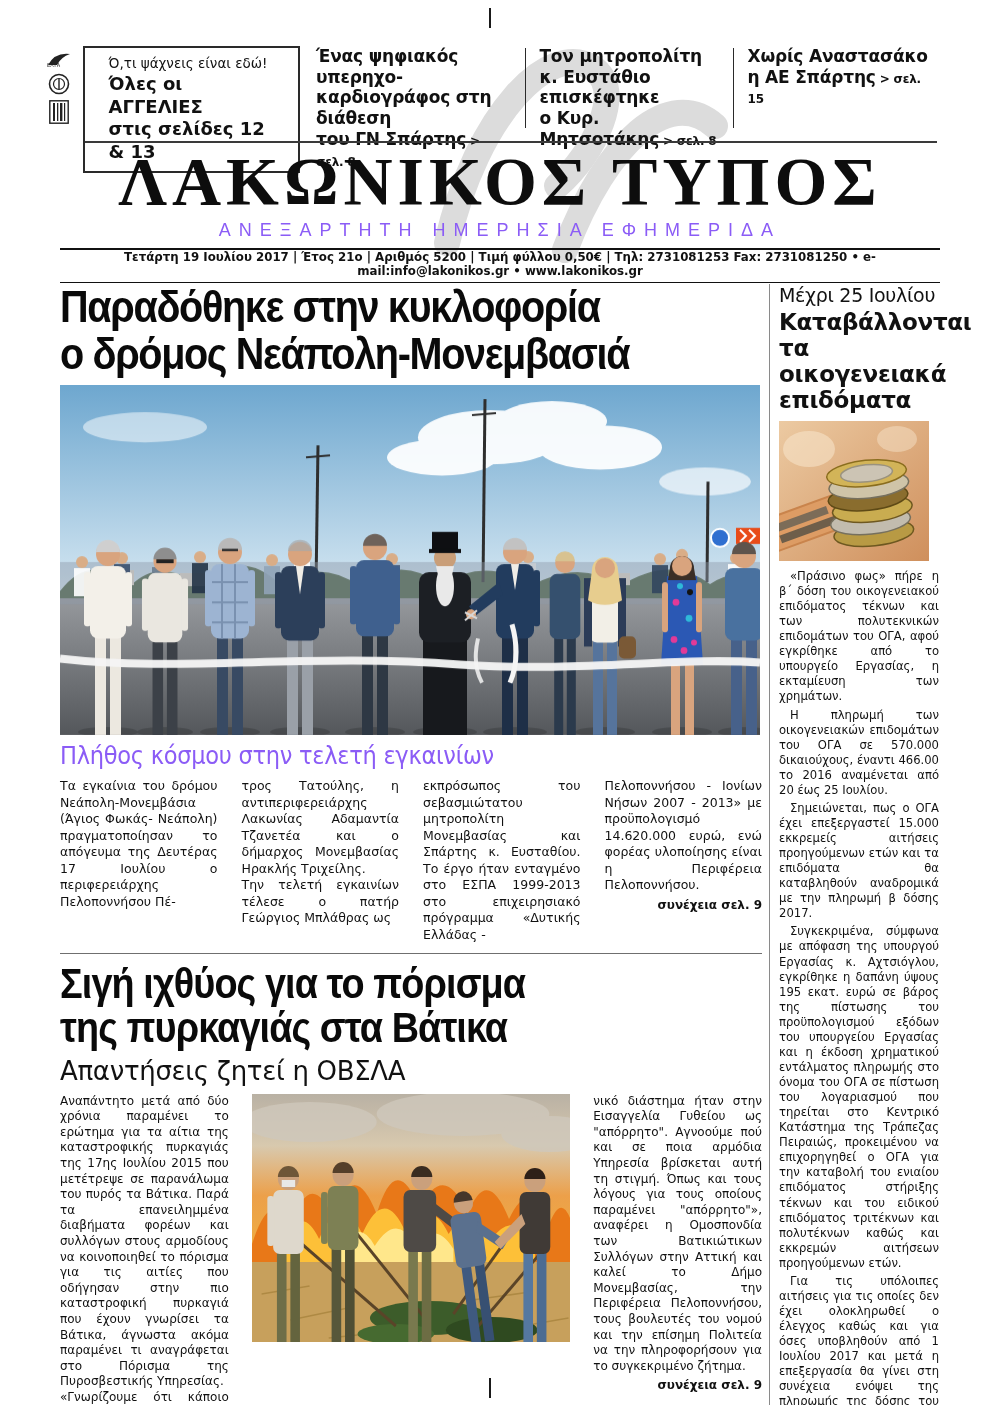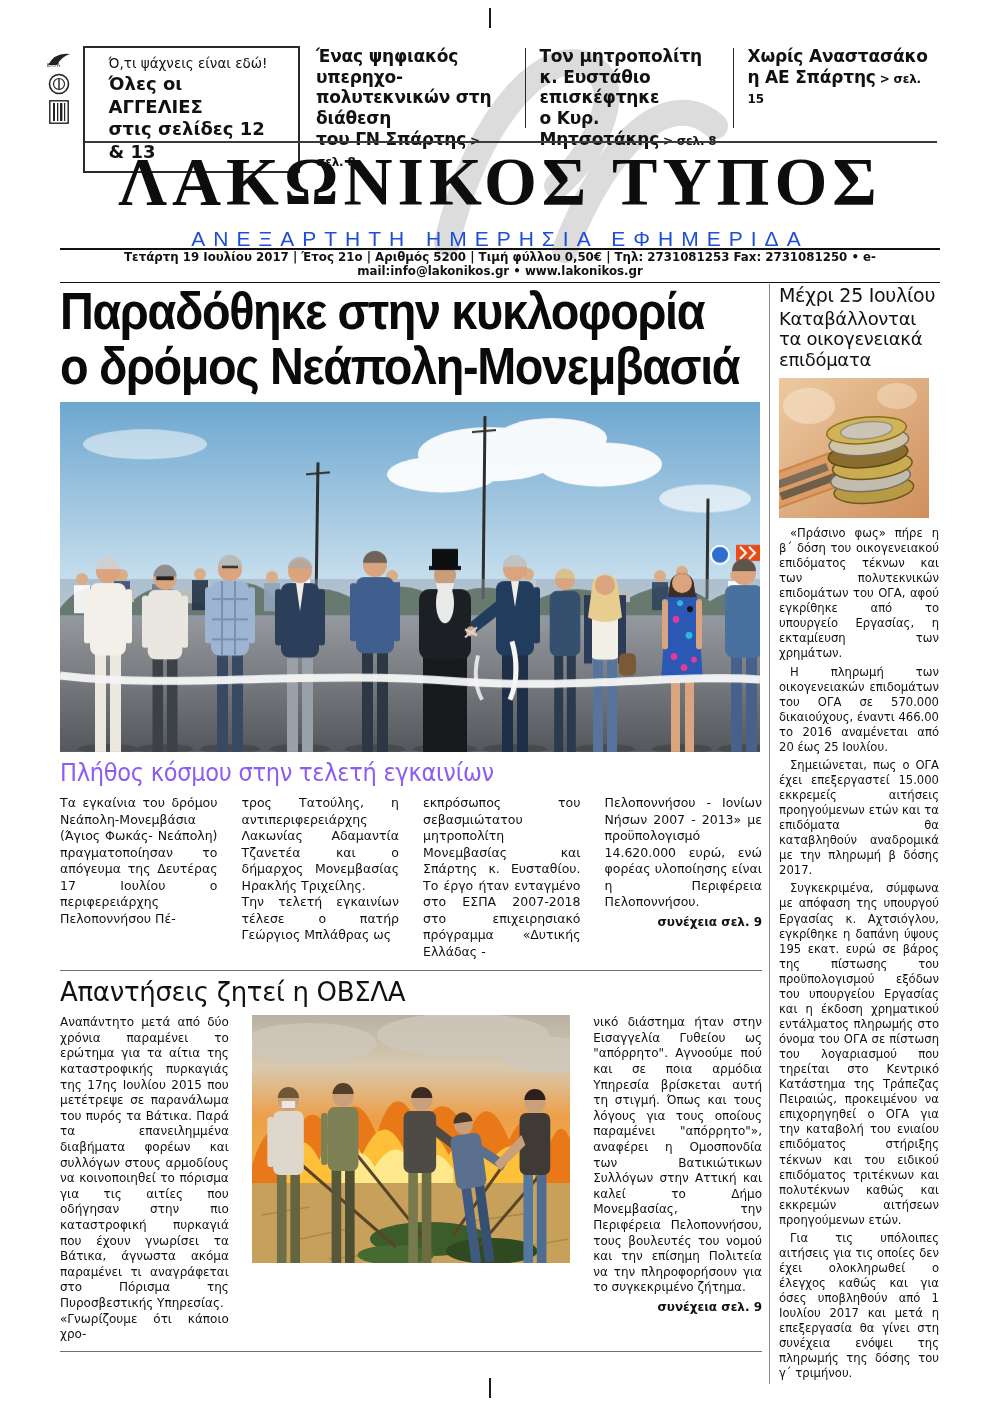--- a/index.html
+++ b/index.html
@@ -28,52 +28,52 @@
   .t3{width:200px;}
   .pref{font-size:12px;font-weight:bold;}
   .vdiv{width:1px;background:#2a2a2a;height:80px;margin:2px 14px 0;}
 
   .rule-under-teasers{position:absolute;left:85px;top:141px;width:852px;height:2px;background:#3a3a3a;z-index:1;}
 
   
   .masthead{position:absolute;left:60px;top:147px;width:880px;text-align:center;z-index:1;}
   .mh-title{font-family:"Liberation Serif",serif;font-weight:bold;font-size:68px;line-height:1.0;
             letter-spacing:5px;margin:0;color:#0d0d0d;}
-  .mh-sub{font-family:"Liberation Sans",sans-serif;font-size:21px;letter-spacing:8px;margin-top:12px;color:#1d4ed8;}
+  .mh-sub{font-family:"Liberation Sans",sans-serif;font-size:18px;letter-spacing:8px;margin-top:5px;color:#8b5cf6;}
 
   .dateline{position:absolute;left:60px;top:248px;width:880px;border-top:2.5px solid #111;
             border-bottom:1.5px solid #111;padding:0 0 4px;text-align:center;
             font-size:11.8px;font-weight:bold;z-index:1;}
 
   
   .content{position:absolute;left:60px;top:284px;width:880px;display:flex;z-index:1;}
   .main{width:702px;}
   .vsep{width:1px;background:#8a8a8a;margin-left:7px;}
   .sidebar{width:160px;padding-left:9px;}
 
   .condensed{display:inline-block;transform:scaleX(0.9);transform-origin:0 0;width:111%;}
-  h1.lead-hl{font-family:"Liberation Sans",sans-serif;font-weight:bold;font-size:52px;line-height:1.06;
+  h1.lead-hl{font-family:"Liberation Sans",sans-serif;font-weight:bold;font-size:44px;line-height:1.06;
              letter-spacing:-1.5px;margin:0 0 8px 0;color:#0a0a0a;}
   .lead-photo{width:700px;height:350px;display:block;}
   .caption{font-size:24px;color:#8b5cf6;margin:7px 0 8px;letter-spacing:-0.3px;}
   .lead-cols{display:flex;gap:24px;font-size:12.5px;line-height:1.32;}
   .lead-col{flex:1;}
   .cont{text-align:right;font-weight:bold;font-size:12px;margin-top:4px;}
 
   .second{margin-top:10px;border-top:1px solid #6f6f6f;border-bottom:1px solid #6f6f6f;padding:6px 0 8px;}
   h2.sec-hl{font-family:"Liberation Sans",sans-serif;font-weight:bold;font-size:42px;line-height:1.04;
             letter-spacing:-1px;margin:2px 0 6px;color:#0a0a0a;}
   .sec-sub{font-size:26px;margin:0 0 8px;letter-spacing:-0.3px;}
   .sec-body{display:flex;gap:23px;font-size:12px;line-height:1.3;}
   .sec-col{width:176px;}
   .fire-photo{width:332px;height:248px;display:block;}
 
   
   .sb-kicker{font-size:19px;margin:0 0 3px;letter-spacing:-0.3px;}
-  .sb-hl{font-size:18px;font-weight:normal;line-height:1.13;margin:0 0 8px;letter-spacing:-0.3px;}
+  .sb-hl{font-size:23px;font-weight:bold;line-height:1.13;margin:0 0 8px;letter-spacing:-0.3px;}
   .coin-photo{width:150px;height:140px;display:block;margin-bottom:8px;}
   .sb-text{font-size:11.6px;line-height:1.3;}
 </style>
 </head>
 <body>
 
 <div class="tick" style="top:8px;"></div>
 <div class="tick" style="top:1378px;"></div>
 
 <svg id="watermark" width="330" height="250" viewBox="0 0 330 250">
@@ -105,21 +105,21 @@
     </svg>
   </div>
 
   <div class="teaser-box">
     <p class="tb1">Ό,τι ψάχνεις είναι εδώ!</p>
     <p class="tb2 preline">Όλες οι ΑΓΓΕΛΙΕΣ
 στις σελίδες 12 &amp; 13</p>
   </div>
 
   <div class="teaser t1 preline"><span>Ένας ψηφιακός υπερηχο-
-πολυτεκνικών στη διάθεση
+καρδιογράφος στη διάθεση
 του ΓΝ Σπάρτης</span><span class="pref"> &gt; σελ. 8</span></div>
 
   <div class="vdiv"></div>
 
   <div class="teaser t2 preline"><span>Τον μητροπολίτη
 κ. Ευστάθιο επισκέφτηκε
 ο Κυρ. Μητσοτάκης</span><span class="pref"> &gt; σελ. 8</span></div>
 
   <div class="vdiv"></div>
 
@@ -355,28 +355,30 @@
       <path d="M452,238 q9,32 -2,58" stroke="#f5f5f5" stroke-width="5" fill="none"></path>
       <path d="M418,252 q-6,26 4,44" stroke="#f5f5f5" stroke-width="4" fill="none" opacity="0.85"></path>
     </svg>
 
     <div class="caption"><span class="condensed" style="width:106%;transform:scaleX(0.94);">Πλήθος κόσμου στην τελετή εγκαινίων</span></div>
 
     <div class="lead-cols jtext">
       <div class="lead-col preline">Τα εγκαίνια του δρόμου Νεάπολη-Μονεμβάσια (Άγιος Φωκάς- Νεάπολη) πραγματοποίησαν το απόγευμα της Δευτέρας 17 Ιουλίου ο περιφερειάρχης Πελοποννήσου Πέ-</div>
       <div class="lead-col preline">τρος Τατούλης, η αντιπεριφερειάρχης Λακωνίας Αδαμαντία Τζανετέα και ο δήμαρχος Μονεμβασίας Ηρακλής Τριχείλης.
 Την τελετή εγκαινίων τέλεσε ο πατήρ Γεώργιος Μπλάθρας ως</div>
-      <div class="lead-col preline">εκπρόσωπος του σεβασμιώτατου μητροπολίτη Μονεμβασίας και Σπάρτης κ. Ευσταθίου. Το έργο ήταν ενταγμένο στο ΕΣΠΑ 2007-2018 στο επιχειρησιακό πρόγραμμα «Δυτικής Ελλάδας -</div>
+      <div class="lead-col preline">εκπρόσωπος του σεβασμιώτατου μητροπολίτη Μονεμβασίας και Σπάρτης κ. Ευσταθίου. Το έργο ήταν ενταγμένο στο ΕΣΠΑ 1999-2013 στο επιχειρησιακό πρόγραμμα «Δυτικής Ελλάδας -</div>
       <div class="lead-col">
         <span class="preline">Πελοποννήσου - Ιονίων Νήσων 2007 - 2013» με προϋπολογισμό 14.620.000 ευρώ, ενώ φορέας υλοποίησης είναι η Περιφέρεια Πελοποννήσου.</span>
         <div class="cont">συνέχεια σελ. 9</div>
       </div>
     </div>
 
     <div class="second">
+      <h2 class="sec-hl"><span class="condensed preline">Σιγή ιχθύος για το πόρισμα
+της πυρκαγιάς στα Βάτικα</span></h2>
       <div class="sec-sub">Απαντήσεις ζητεί η ΟΒΣΛΑ</div>
       <div class="sec-body">
         <div class="sec-col jtext preline">Αναπάντητο μετά από δύο χρόνια παραμένει το ερώτημα για τα αίτια της καταστροφικής πυρκαγιάς της 17ης Ιουλίου 2015 που μετέτρεψε σε παρανάλωμα του πυρός τα Βάτικα. Παρά τα επανειλημμένα διαβήματα φορέων και συλλόγων στους αρμοδίους να κοινοποιηθεί το πόρισμα για τις αιτίες που οδήγησαν στην πιο καταστροφική πυρκαγιά που έχουν γνωρίσει τα Βάτικα, άγνωστα ακόμα παραμένει τι αναγράφεται στο Πόρισμα της Πυροσβεστικής Υπηρεσίας.
 «Γνωρίζουμε ότι κάποιο χρο-</div>
 
         <svg class="fire-photo" viewBox="0 0 332 248" preserveAspectRatio="none">
           <defs>
             <linearGradient id="fbg" x1="0" y1="0" x2="0" y2="1">
               <stop offset="0" stop-color="#b9b1a4"></stop>
                 <stop offset="0.28" stop-color="#d8c9ae"></stop>

